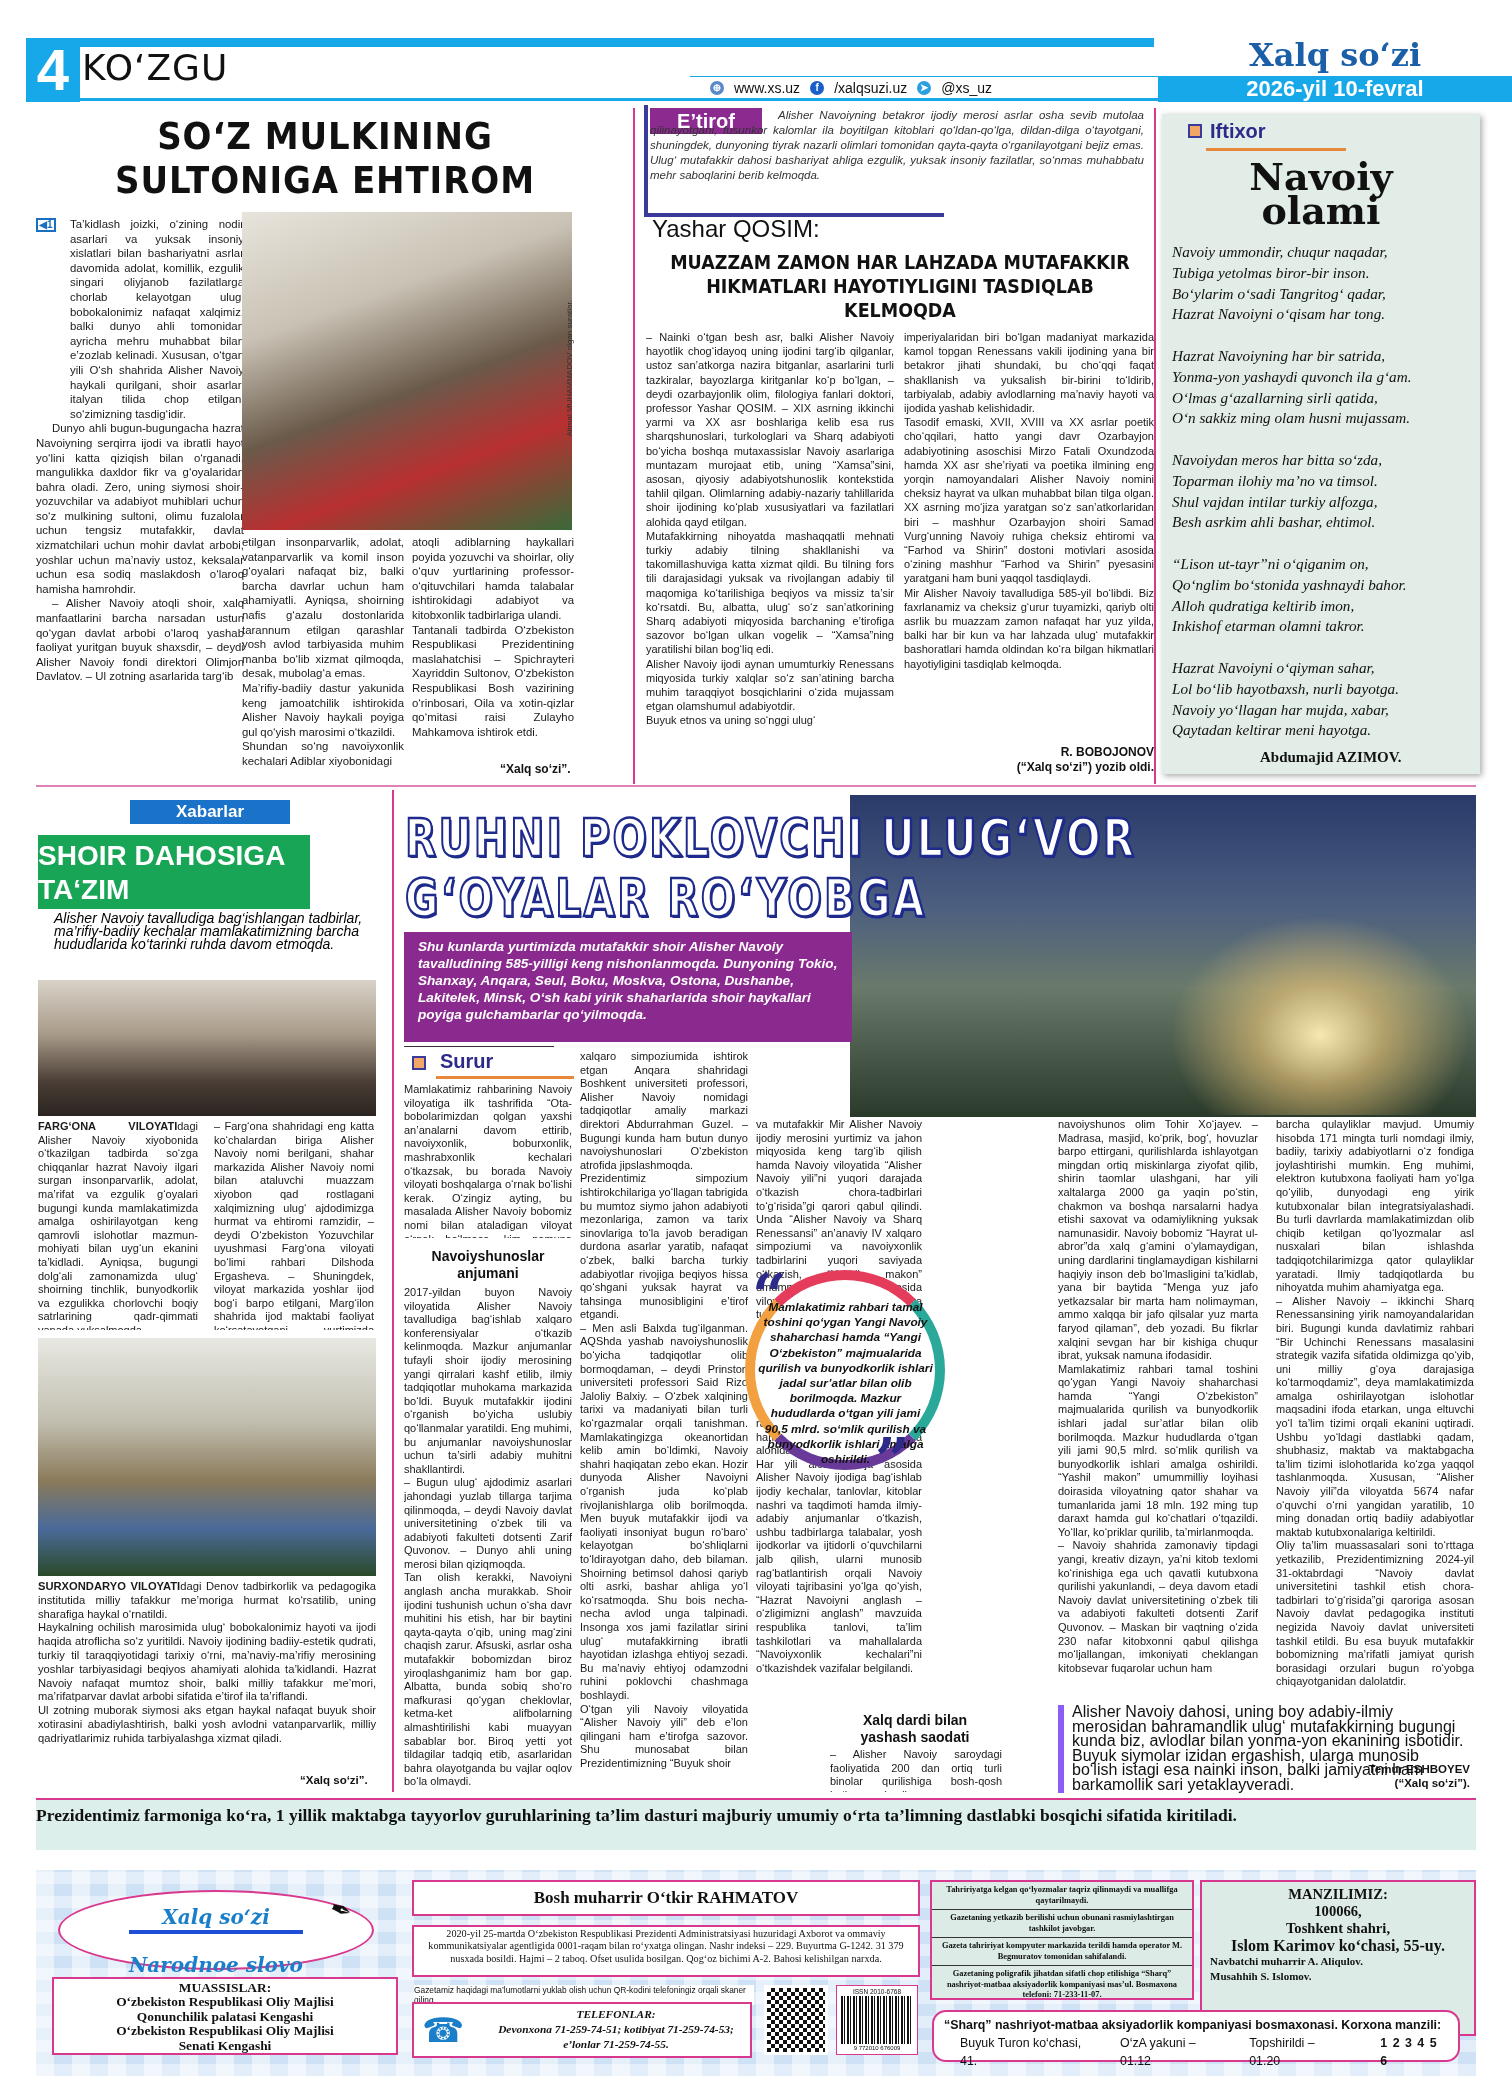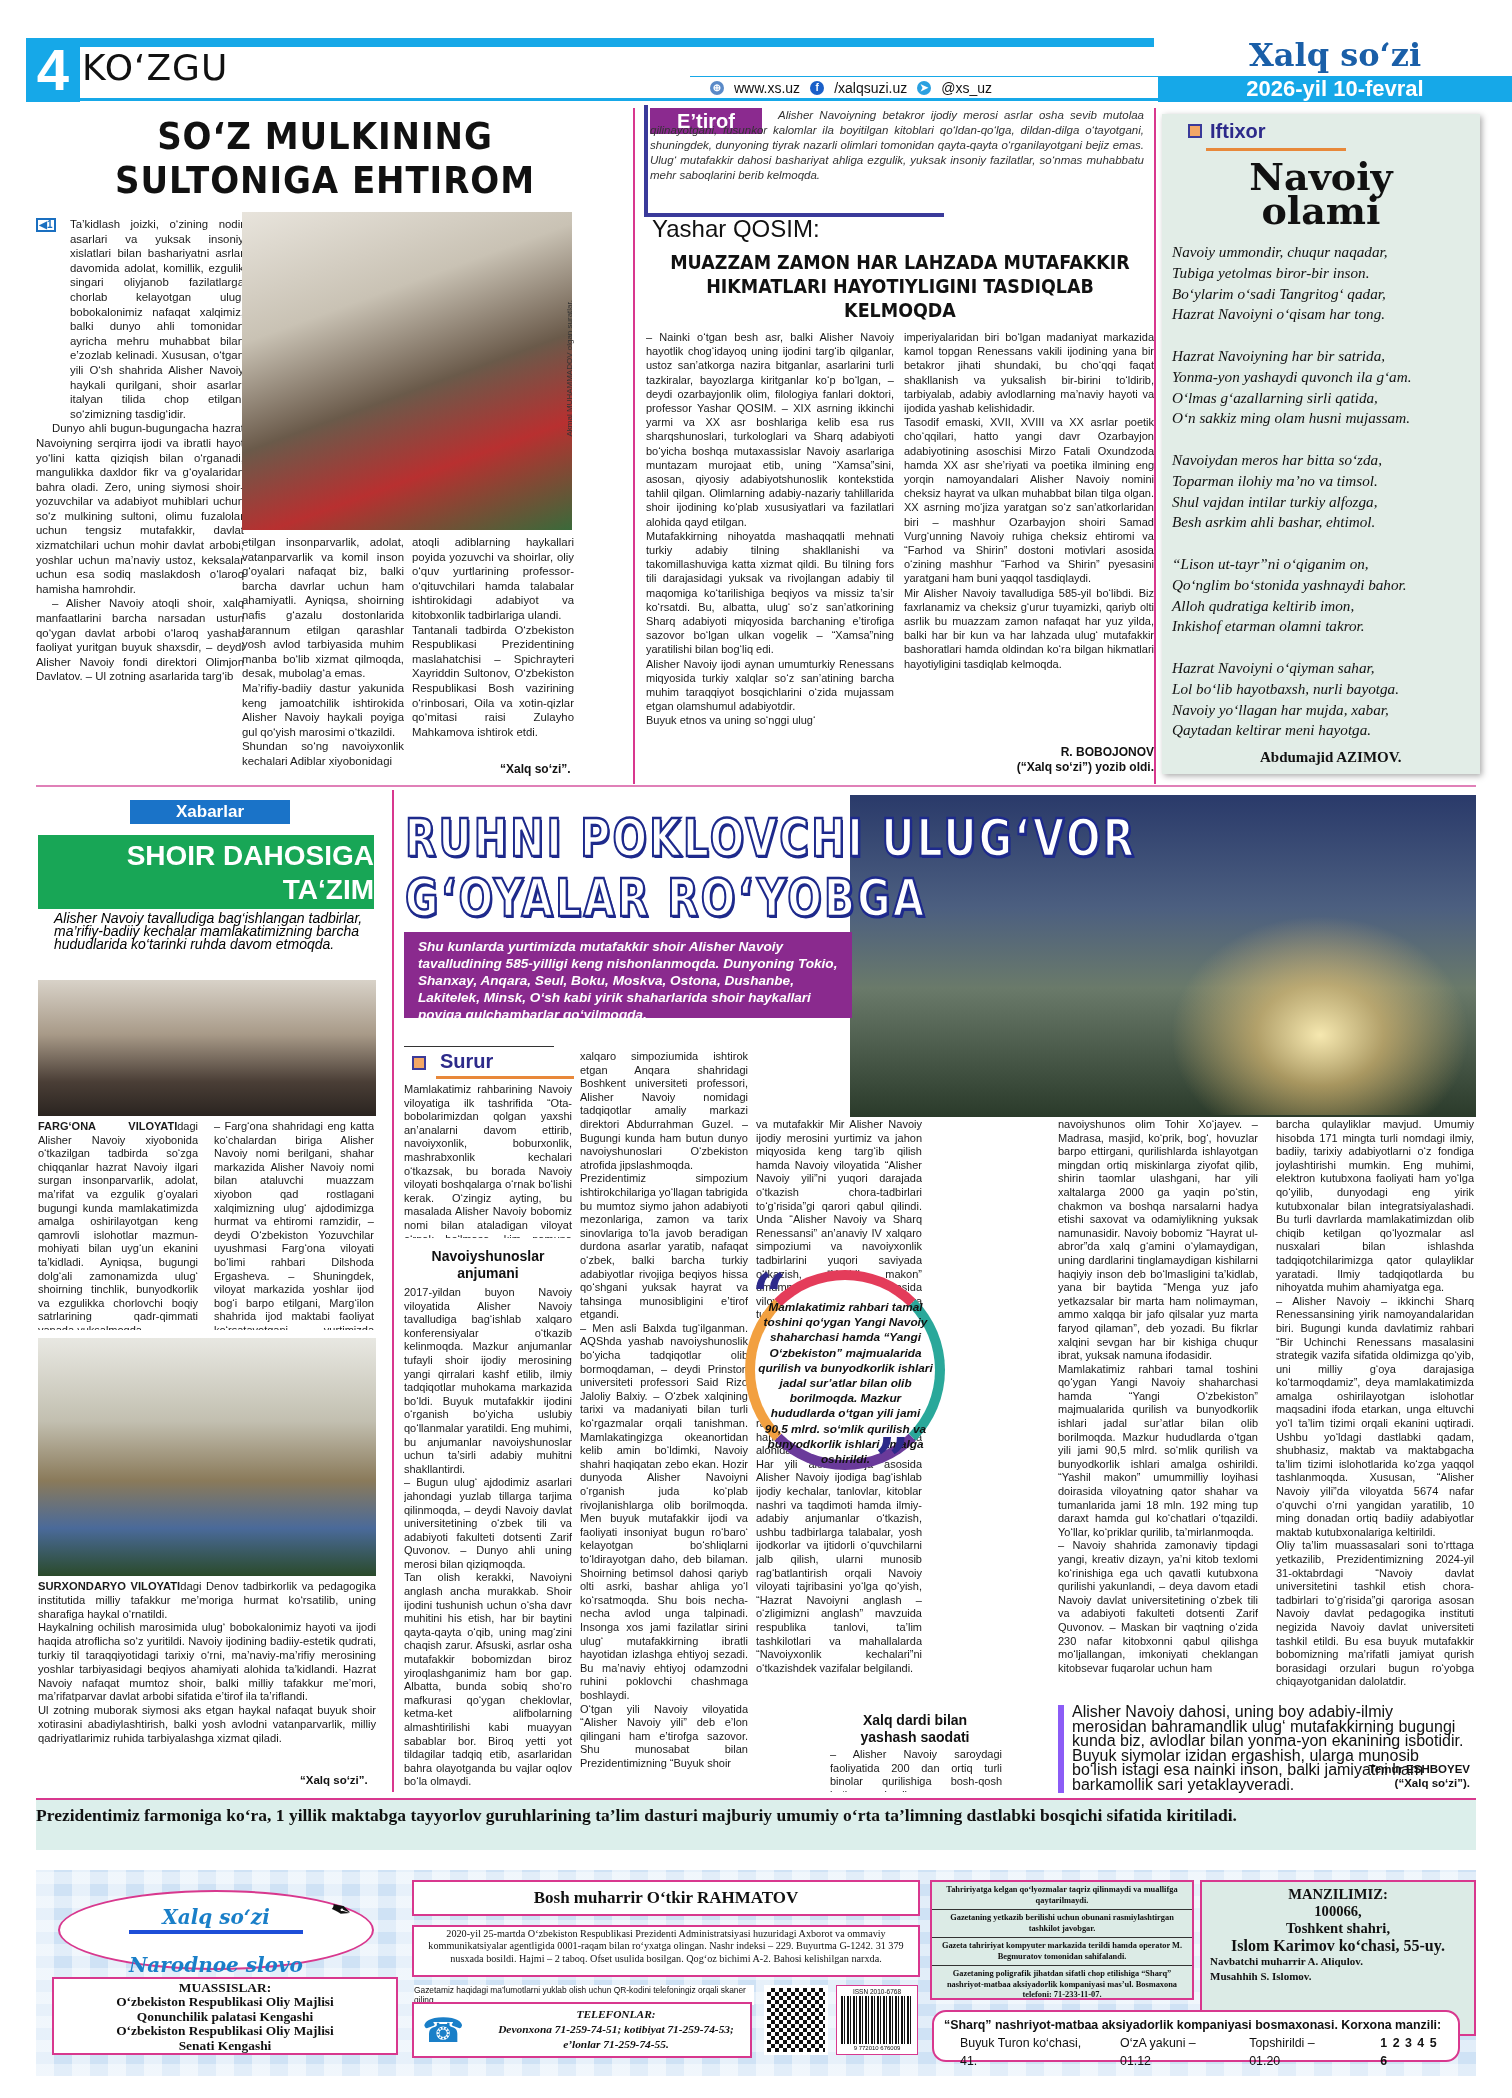--- a/index.html
+++ b/index.html
@@ -32,27 +32,27 @@
 .iftixor-sq{left:1188px;top:124px;width:14px;height:14px;background:#f2a766;border:2px solid #3a3a9a}
 .iftixor-ul{left:1206px;top:148px;width:140px;height:3px;background:#e8883a}
 .poem-title{left:1162px;top:160px;width:318px;text-align:center;font-family:"DejaVu Serif",serif;font-weight:bold;font-size:38px;line-height:34px}
 .poem{left:1172px;top:242px;width:300px;font-family:"Liberation Serif",serif;font-style:italic;font-size:15.2px;line-height:20.8px}
 .stanza{margin-bottom:20.8px}
 .poet{left:1260px;top:749px;font-family:"Liberation Serif",serif;font-weight:bold;font-size:15px}
 
 .hsep{left:36px;top:785px;width:1440px;height:2px;background:#e080b8}
 
 .xab-tab{left:130px;top:800px;width:160px;height:24px;background:#1a73c8;color:#fff;font-weight:bold;font-size:17px;text-align:center;line-height:24px}
-.xab-h{left:38px;top:835px;width:336px;height:74px;background:#18a656;color:#fff;font-weight:bold;font-size:28px;line-height:34px;text-align:right;padding-top:4px}
+.xab-h{left:38px;top:835px;width:272px;height:74px;background:#18a656;color:#fff;font-weight:bold;font-size:28px;line-height:34px;text-align:left;padding-top:4px}
 .xab-lead{left:54px;top:912px;width:320px;font-style:italic;font-size:14px;line-height:13px;color:#000000}
 .photo{background:linear-gradient(135deg,#7a6a58,#b9a48a 40%,#6b5a4a 70%,#a38e72)}
 
 .bh{left:405px;top:808px;width:560px;font-family:"DejaVu Sans",sans-serif;font-weight:900;font-size:52px;line-height:60px;color:#fff;-webkit-text-stroke:2.5px #1e2a8c;letter-spacing:3px;transform:scaleX(0.78);transform-origin:left;white-space:nowrap;text-shadow:2px 2px 0 #1e2a8c}
 .city{left:850px;top:795px;width:626px;height:322px;background:linear-gradient(180deg,#2a3a6a 0%,#4c5f80 35%,#6a7a6a 60%,#2a3a2a 100%)}
-.lead-box{left:404px;top:932px;width:448px;height:86px;background:#8a2a8e;color:#fff;font-weight:bold;font-style:italic;font-size:13.6px;line-height:17px;padding:6px 10px 6px 14px}
+.lead-box{left:404px;top:932px;width:448px;height:110px;background:#8a2a8e;color:#fff;font-weight:bold;font-style:italic;font-size:13.6px;line-height:17px;padding:6px 10px 6px 14px}
 .surur-sq{left:412px;top:1056px;width:14px;height:14px;background:#f2a766;border:2px solid #3a3a9a}
 .surur-t{left:440px;top:1050px;font-size:20px;font-weight:bold;color:#2d2a8a}
 .surur-ul{left:436px;top:1076px;width:138px;height:3px;background:#e8883a}
 .quote-circ{left:745px;top:1270px;width:200px;height:200px;border-radius:50%;border:10px solid;border-color:#e43c5a #2aa89a #6a3a9a #f2a040;background:#fff}
 .quote-txt{left:758px;top:1300px;width:175px;text-align:center;font-weight:bold;font-style:italic;font-size:11.8px;line-height:15.2px}
 .qmark{font-size:60px;font-weight:bold;color:#2d2a8a;font-family:"DejaVu Serif",serif;line-height:40px}
 .subhead{font-weight:bold;font-size:14px;text-align:center;line-height:17px}
 .pull{left:1058px;top:1705px;width:410px;font-size:16px;line-height:14.6px;border-left:6px solid #8b5cf6;padding-left:8px}
 
 .banner{left:36px;top:1798px;width:1440px;height:52px;background:#dcefeb;border-top:2px solid #d8388e;font-family:"Liberation Serif",serif;font-weight:bold;font-size:17.5px;line-height:21px;text-align:left;padding-top:5px}

